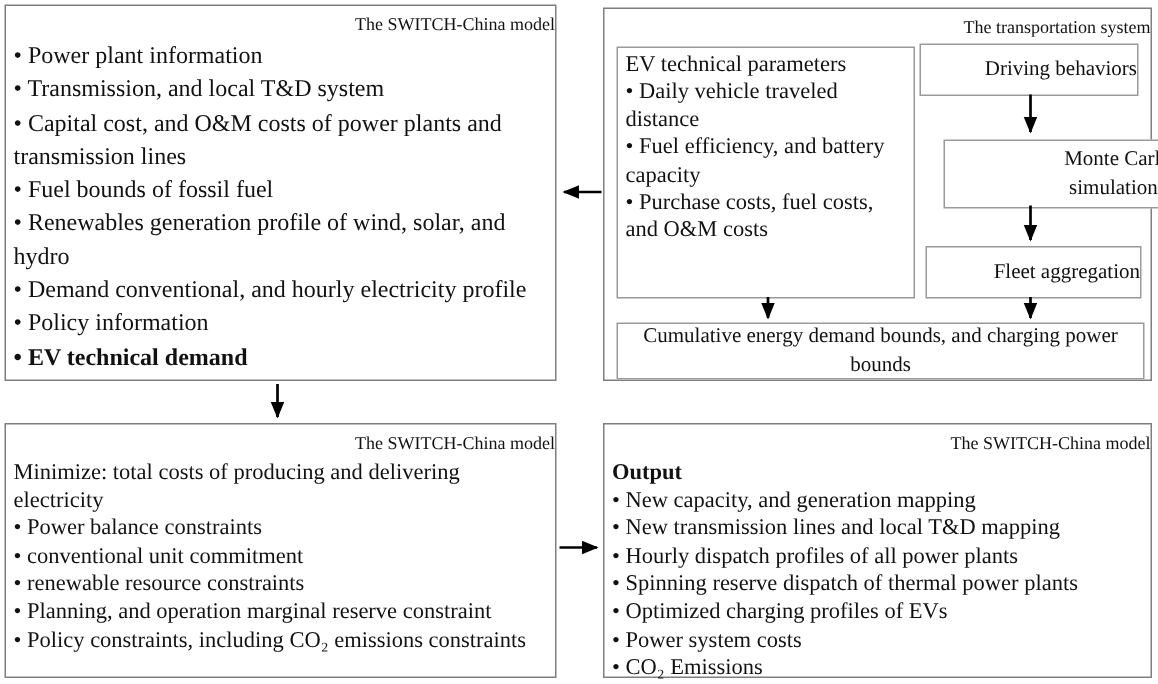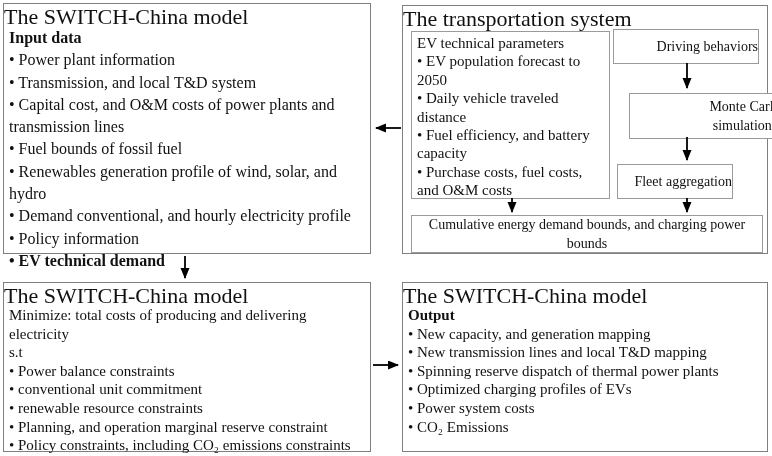--- a/index.html
+++ b/index.html
@@ -10,106 +10,104 @@
     --bg:#ffffff;
   }
   html,body{margin:0;padding:0;background:var(--bg);}
   .canvas{
     position:relative;width:772px;height:456px;background:var(--bg);
     font-family:"Liberation Serif","DejaVu Serif",serif;color:var(--text);
     overflow:hidden;
   }
   .box{position:absolute;box-sizing:border-box;background:var(--bg);border:1px solid var(--border-outer);}
   .inner{border:1px solid var(--border-inner);}
-  .title{text-align:left;font-size:22px;line-height:21px;padding-top:2px;}
+  .title{text-align:right;font-size:12px;line-height:21px;padding-top:2px;}
   .body{padding:0 5px;}
   .lh-lg{font-size:16px;line-height:22.3px;}
   .lh-sm{font-size:15px;line-height:18.6px;}
   .bold{font-weight:bold;}
   .centerbox{display:flex;align-items:center;justify-content:flex-end;text-align:center;font-size:14px;line-height:19px;}
   .evbody{padding:2px 5px;font-size:15px;line-height:18.4px;font-family:Liberation Serif, serif;}
   .arrows{position:absolute;left:0;top:0;pointer-events:none;}
   .arrows line{stroke:var(--arrow);stroke-width:1.8;}
 </style>
 </head>
 <body>
 
 <div class="canvas">
 
   <div class="box" style="left:3px;top:3px;width:368px;height:251px">
     <div class="title">The SWITCH-China model</div>
     <div class="body lh-lg">
-      <div class="bold">Input data</div>
       <div>
           <div class="li">• Power plant information</div>
           <div class="li">• Transmission, and local T&amp;D system</div>
           <div class="li">• Capital cost, and O&amp;M costs of power plants and transmission lines</div>
           <div class="li">• Fuel bounds of fossil fuel</div>
           <div class="li">• Renewables generation profile of wind, solar, and hydro</div>
           <div class="li">• Demand conventional, and hourly electricity profile</div>
           <div class="li">• Policy information</div>
           <div class="li bold">• EV technical demand</div>
         </div>
     </div>
   </div>
 
   <div class="box" style="left:402px;top:5px;width:366px;height:249px">
     <div class="title">The transportation system</div>
 
     <div class="box inner" style="left:8px;top:25px;width:199px;height:168px">
       <div class="evbody">
         <div>EV technical parameters</div>
         <div>
-            <div class="li">• EV population forecast to 2050</div>
             <div class="li">• Daily vehicle traveled distance</div>
             <div class="li">• Fuel efficiency, and battery capacity</div>
             <div class="li">• Purchase costs, fuel costs, and O&amp;M costs</div>
           </div>
       </div>
     </div>
 
     <div class="box inner centerbox" style="left:210px;top:23px;width:146px;height:35px">
       <span>Driving behaviors</span>
     </div>
 
     <div class="box inner centerbox" style="left:226px;top:87px;width:172px;height:46px">
       <span style="width:110px">Monte Carlo simulations</span>
     </div>
 
-    <div class="box inner centerbox" style="left:214px;top:158px;width:116px;height:35px">
+    <div class="box inner centerbox" style="left:214px;top:158px;width:144px;height:35px">
       <span>Fleet aggregation</span>
     </div>
 
     <div class="box inner centerbox" style="left:8px;top:209px;width:352px;height:38px">
       <span>Cumulative energy demand bounds, and charging power bounds</span>
     </div>
   </div>
 
   <div class="box" style="left:3px;top:282px;width:368px;height:170px">
     <div class="title">The SWITCH-China model</div>
     <div class="body lh-sm">
       <div>
           <div class="li">Minimize: total costs of producing and delivering electricity</div>
-          <div class="li">s.t</div>
           <div class="li">• Power balance constraints</div>
           <div class="li">• conventional unit commitment</div>
           <div class="li">• renewable resource constraints</div>
           <div class="li">• Planning, and operation marginal reserve constraint</div>
           <div class="li">• Policy constraints, including CO₂ emissions constraints</div>
         </div>
     </div>
   </div>
 
   <div class="box" style="left:402px;top:282px;width:366px;height:170px">
     <div class="title">The SWITCH-China model</div>
     <div class="body lh-sm">
       <div class="bold">Output</div>
       <div>
           <div class="li">• New capacity, and generation mapping</div>
           <div class="li">• New transmission lines and local T&amp;D mapping</div>
+          <div class="li">• Hourly dispatch profiles of all power plants</div>
           <div class="li">• Spinning reserve dispatch of thermal power plants</div>
           <div class="li">• Optimized charging profiles of EVs</div>
           <div class="li">• Power system costs</div>
           <div class="li">• CO₂ Emissions</div>
         </div>
     </div>
   </div>
 
   <svg class="arrows" width="772" height="456">
     <defs>

